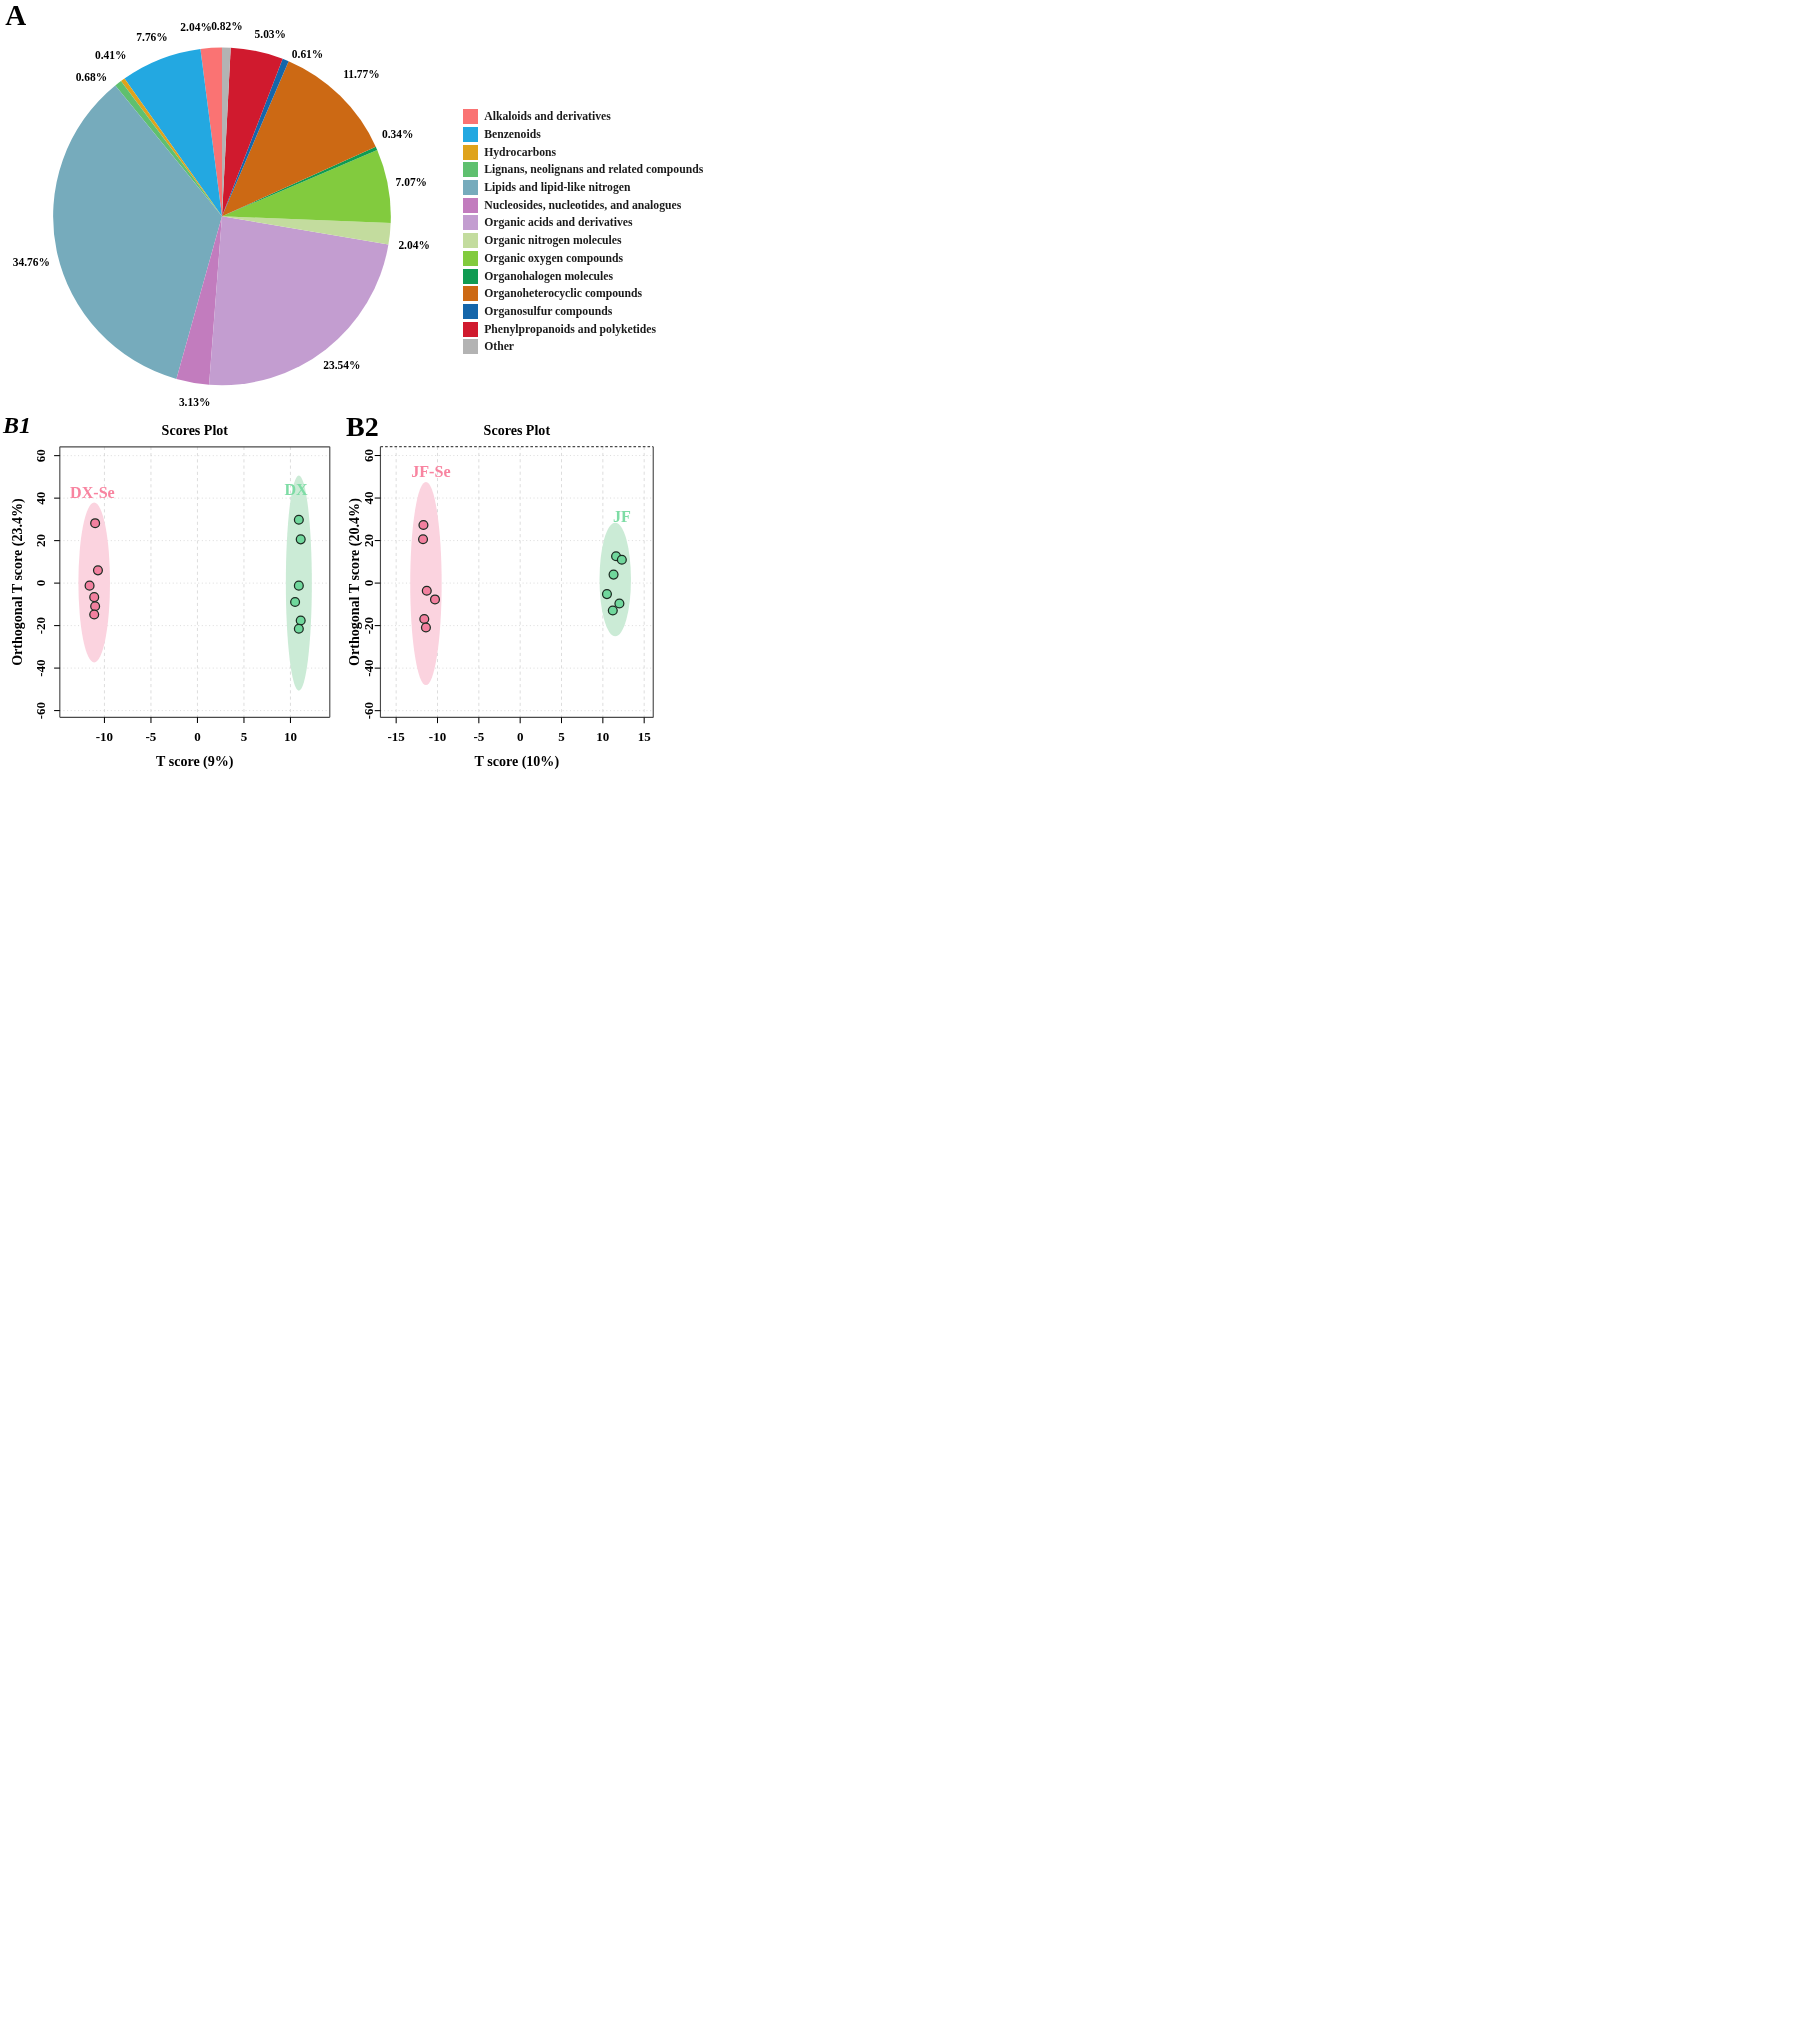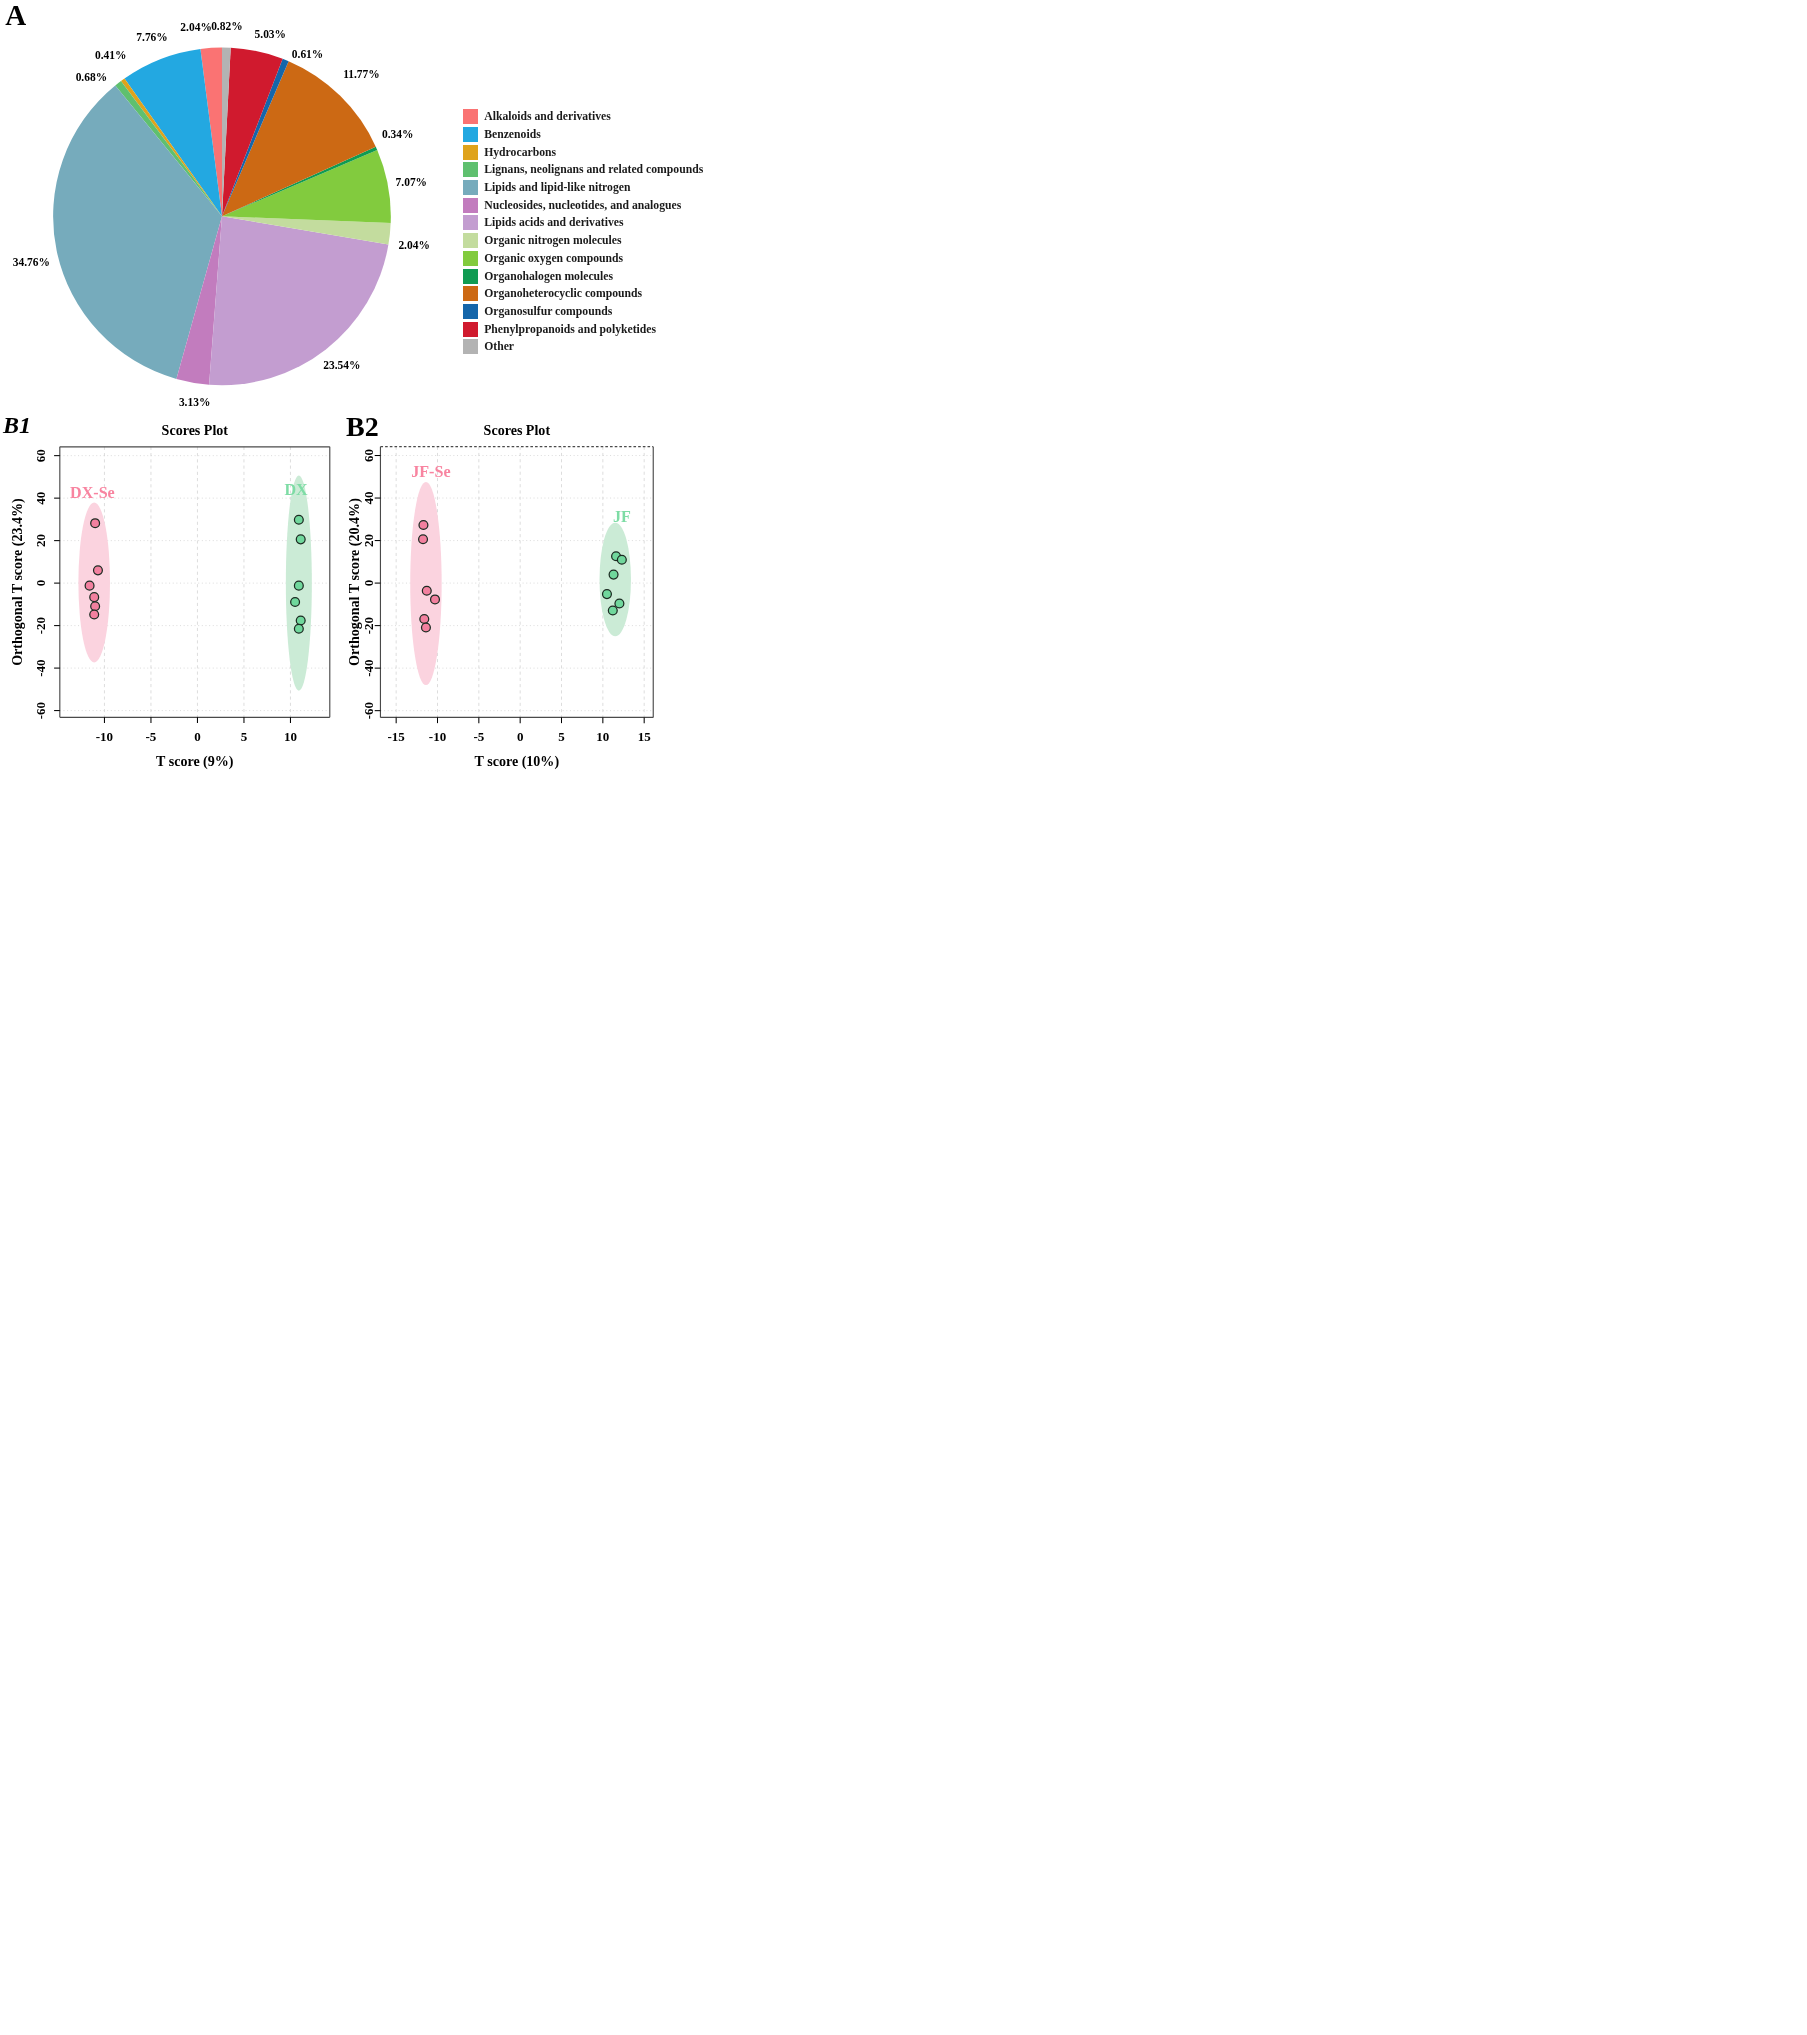--- a/index.html
+++ b/index.html
@@ -80,21 +80,21 @@
       <div class="lrow">
         <span class="sw" style="background: rgb(118, 171, 188);"></span>
         <span class="lt">Lipids and lipid-like nitrogen</span>
       </div>
       <div class="lrow">
         <span class="sw" style="background: rgb(194, 124, 190);"></span>
         <span class="lt">Nucleosides, nucleotides, and analogues</span>
       </div>
       <div class="lrow">
         <span class="sw" style="background: rgb(195, 157, 208);"></span>
-        <span class="lt">Lipids acids and derivatives</span>
+        <span class="lt">Organic acids and derivatives</span>
       </div>
       <div class="lrow">
         <span class="sw" style="background: rgb(195, 220, 158);"></span>
         <span class="lt">Organic nitrogen molecules</span>
       </div>
       <div class="lrow">
         <span class="sw" style="background: rgb(130, 203, 62);"></span>
         <span class="lt">Organic oxygen compounds</span>
       </div>
       <div class="lrow">

